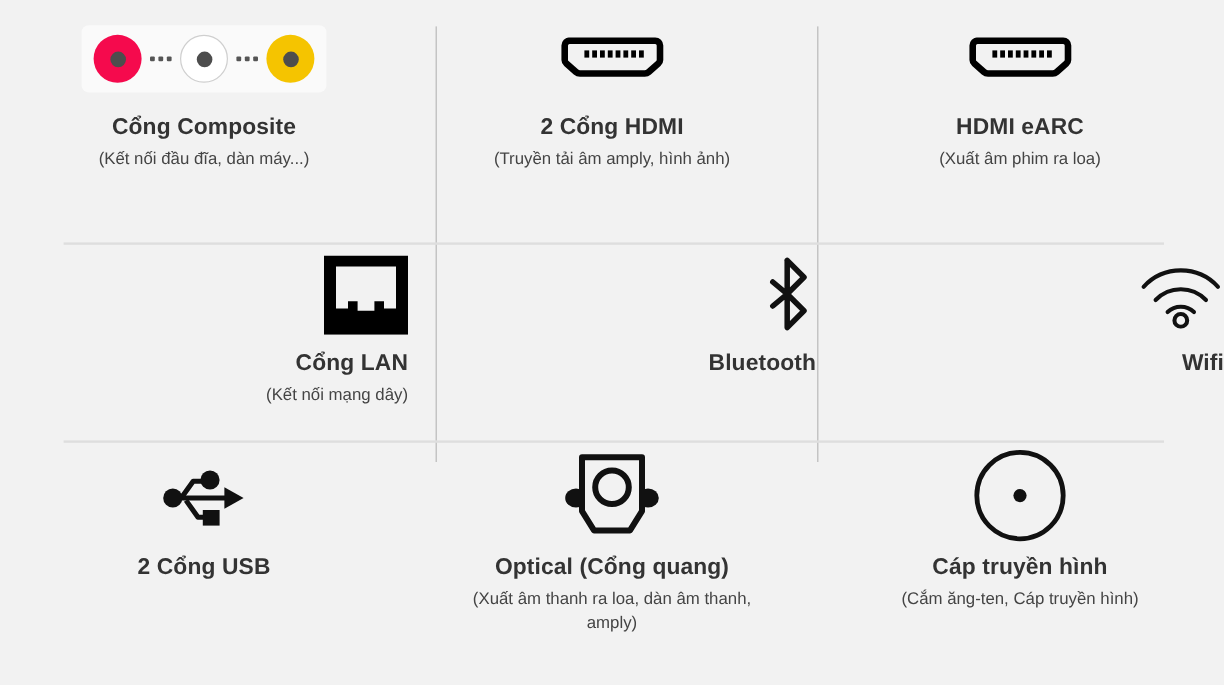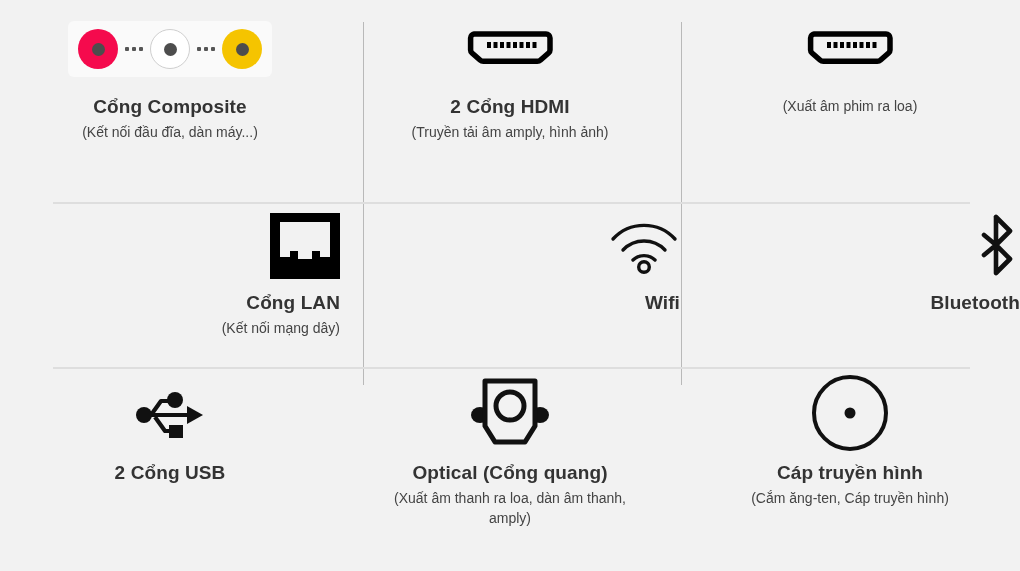--- a/index.html
+++ b/index.html
@@ -139,55 +139,56 @@
             <rect x="27.5" y="14" width="4" height="6"></rect>
           <rect x="34" y="14" width="4" height="6"></rect>
             <rect x="40.5" y="14" width="4" height="6"></rect>
           <rect x="47" y="14" width="4" height="6"></rect>
             <rect x="53.5" y="14" width="4" height="6"></rect>
           <rect x="60" y="14" width="4" height="6"></rect>
             <rect x="66.5" y="14" width="4" height="6"></rect>
         </g>
       </svg>
     </div>
+    <div class="title">HDMI eARC</div>
     <div class="desc">(Xuất âm phim ra loa)</div>
   </div>
 
   <div class="cell r2">
     <div class="icon-wrap">
       <svg width="70" height="66" viewBox="0 0 70 66">
         <path d="M0 0 H70 V66 H0 Z M10 9 H60 V44 H50 V38 H42 V46 H28 V38 H20 V44 H10 Z" fill="#000" fill-rule="evenodd"></path>
       </svg>
     </div>
     <div class="title">Cổng LAN</div>
     <div class="desc">(Kết nối mạng dây)</div>
+  </div>
+
+  <div class="cell r2">
+    <div class="icon-wrap">
+      <svg width="44" height="66" viewBox="0 0 44 66">
+        <path d="M20 4 L34 18 L20 32 L20 4 M20 32 L34 46 L20 60 L20 32 M20 32 L8 22 M20 32 L8 42" fill="none" stroke="#111" stroke-width="4.6" stroke-linejoin="round" stroke-linecap="round"></path>
+      </svg>
+    </div>
+    <div class="title">Bluetooth</div>
+    <div class="desc"></div>
   </div>
 
   <div class="cell r2">
     <div class="icon-wrap">
       <svg width="72" height="56" viewBox="0 0 72 56">
         <g fill="none" stroke="#111" stroke-width="3.4" stroke-linecap="round">
           <path d="M5 21 A42 42 0 0 1 67 21"></path>
           <path d="M15 32 A29 29 0 0 1 57 32"></path>
           <path d="M25 42 A16 16 0 0 1 47 42"></path>
         </g>
         <circle cx="36" cy="49" r="5.3" fill="none" stroke="#111" stroke-width="3.4"></circle>
       </svg>
     </div>
     <div class="title">Wifi</div>
-    <div class="desc"></div>
-  </div>
-
-  <div class="cell r2">
-    <div class="icon-wrap">
-      <svg width="44" height="66" viewBox="0 0 44 66">
-        <path d="M20 4 L34 18 L20 32 L20 4 M20 32 L34 46 L20 60 L20 32 M20 32 L8 22 M20 32 L8 42" fill="none" stroke="#111" stroke-width="4.6" stroke-linejoin="round" stroke-linecap="round"></path>
-      </svg>
-    </div>
-    <div class="title">Bluetooth</div>
     <div class="desc"></div>
   </div>
 
   <div class="cell r3">
     <div class="icon-wrap">
       <svg width="78" height="56" viewBox="0 0 78 56">
         <path d="M14 30 H62" stroke="#111" stroke-width="4.2" fill="none"></path>
         <path d="M20 30 L30 16 H42" stroke="#111" stroke-width="4.2" fill="none" stroke-linejoin="round"></path>
         <path d="M24 32 L34 46 H44" stroke="#111" stroke-width="4.2" fill="none" stroke-linejoin="round"></path>
         <circle cx="13" cy="30" r="8" fill="#111"></circle>

